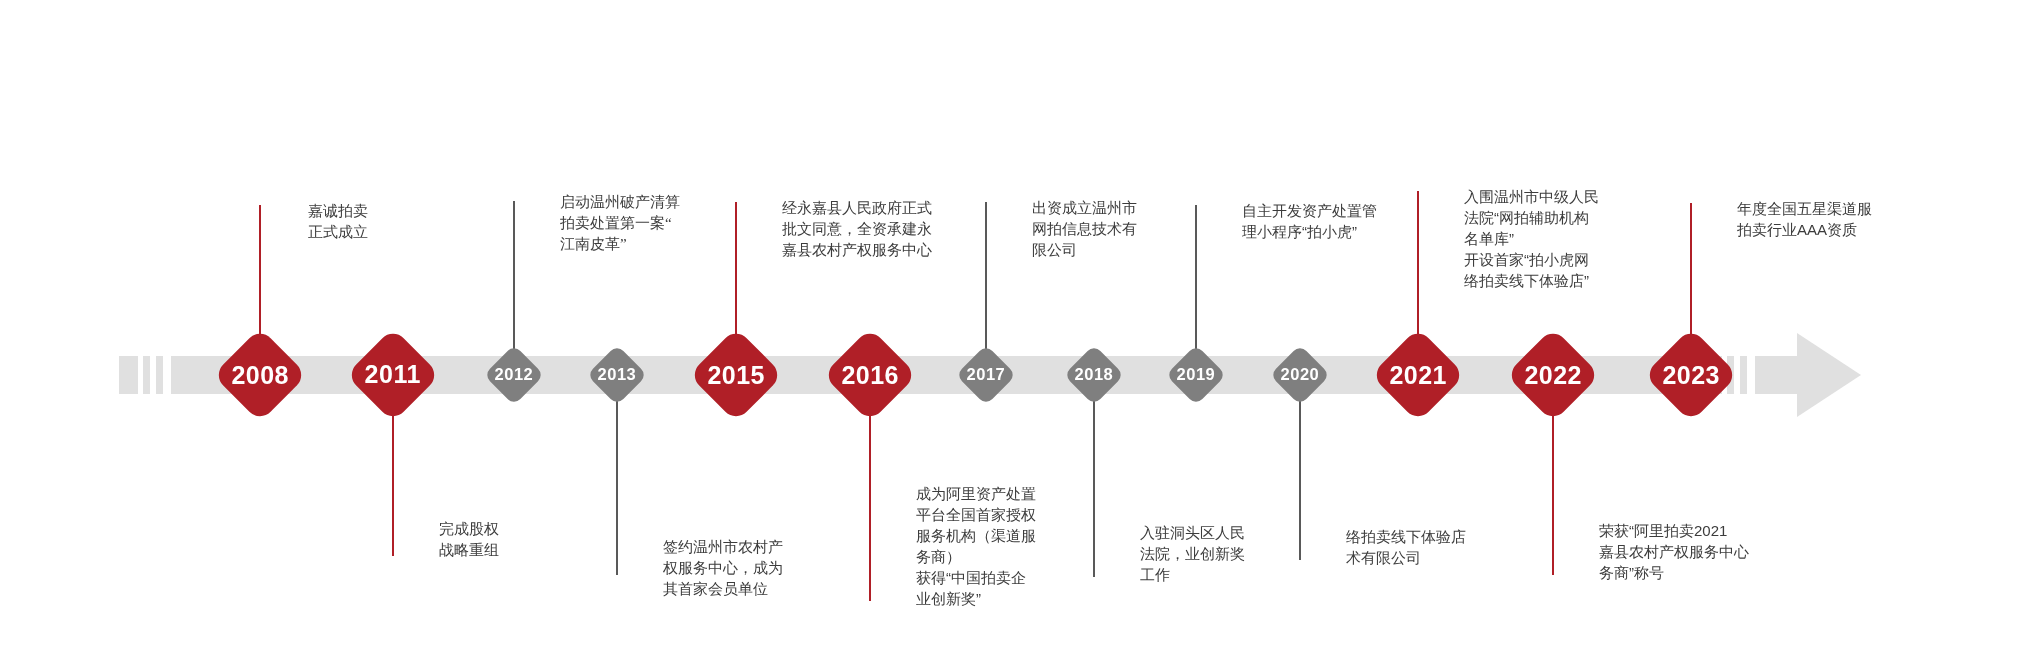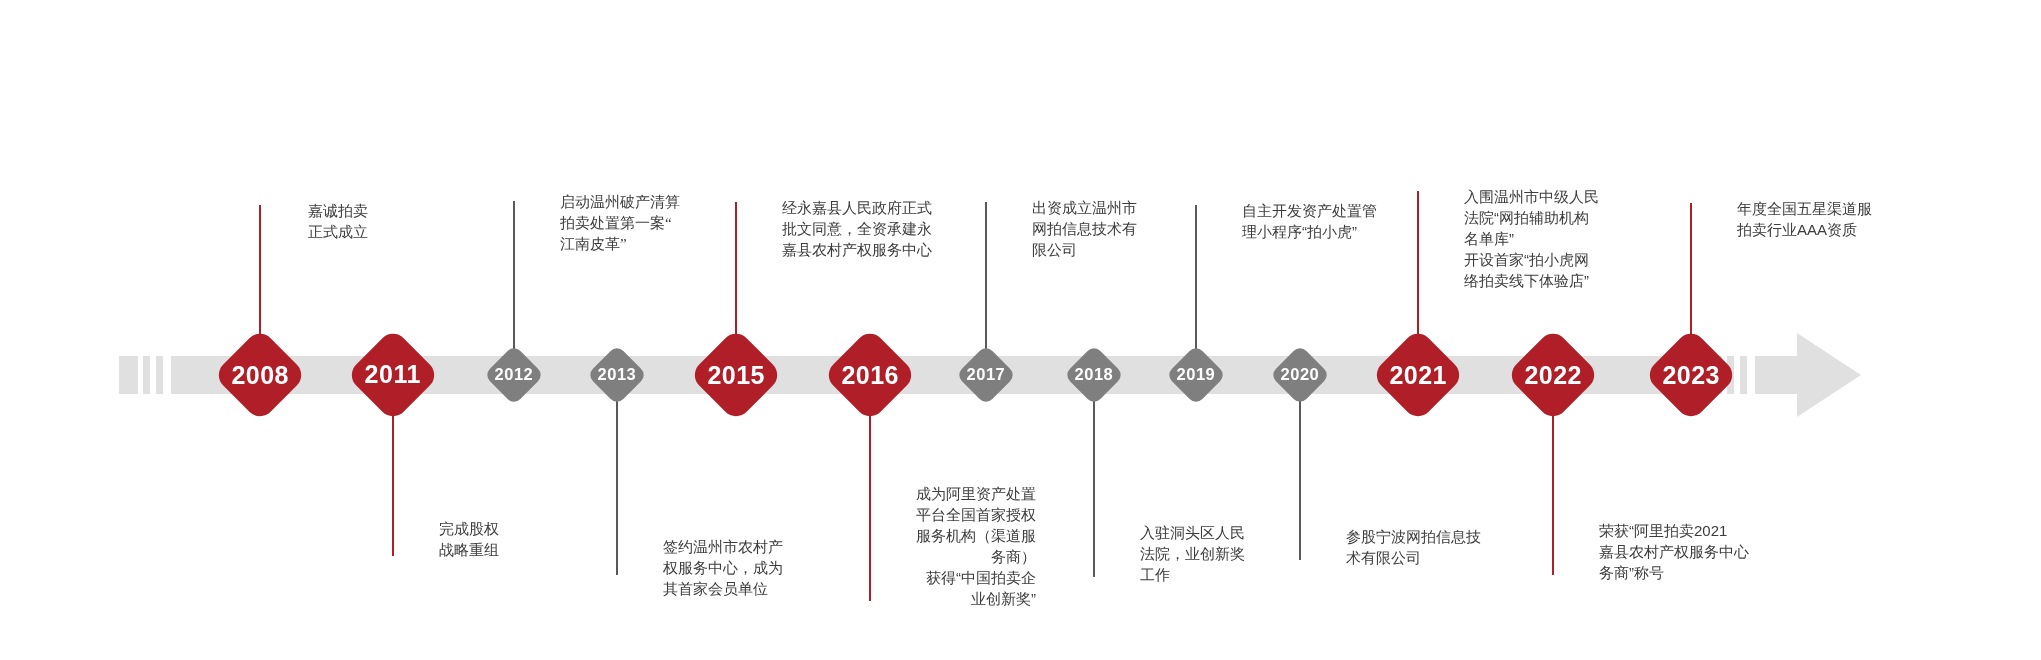--- a/index.html
+++ b/index.html
@@ -145,21 +145,21 @@
       </div>
       <div class="note" style="left: 782px; top: 197px;">经永嘉县人民政府正式
 批文同意，全资承建永
 嘉县农村产权服务中心</div>
     </div>
       <div class="milestone major below">
       <div class="connector" style="left: 868.75px; top: 375px; height: 226px;"></div>
       <div class="diamond" style="left: 870px; top: 375px;">
         <span class="year">2016</span>
       </div>
-      <div class="note" style="left: 916px; top: 483px; text-align: right;">成为阿里资产处置
+      <div class="note" style="left: 916px; top: 483px;">成为阿里资产处置
 平台全国首家授权
 服务机构（渠道服
 务商）
 获得“中国拍卖企
 业创新奖”</div>
     </div>
       <div class="milestone minor above">
       <div class="connector" style="left: 984.75px; top: 202px; height: 173px;"></div>
       <div class="diamond" style="left: 986px; top: 375px;">
         <span class="year">2017</span>
@@ -183,21 +183,21 @@
         <span class="year">2019</span>
       </div>
       <div class="note" style="left: 1242px; top: 200px;">自主开发资产处置管
 理小程序“拍小虎”</div>
     </div>
       <div class="milestone minor below">
       <div class="connector" style="left: 1298.75px; top: 375px; height: 185px;"></div>
       <div class="diamond" style="left: 1300px; top: 375px;">
         <span class="year">2020</span>
       </div>
-      <div class="note" style="left: 1346px; top: 526px;">参股宁波网拍信息技
+      <div class="note" style="left: 1346px; top: 526px;">络拍卖线下体验店
 术有限公司</div>
     </div>
       <div class="milestone major above">
       <div class="connector" style="left: 1416.75px; top: 191px; height: 184px;"></div>
       <div class="diamond" style="left: 1418px; top: 375px;">
         <span class="year">2021</span>
       </div>
       <div class="note" style="left: 1464px; top: 186px;">入围温州市中级人民
 法院“网拍辅助机构
 名单库”

